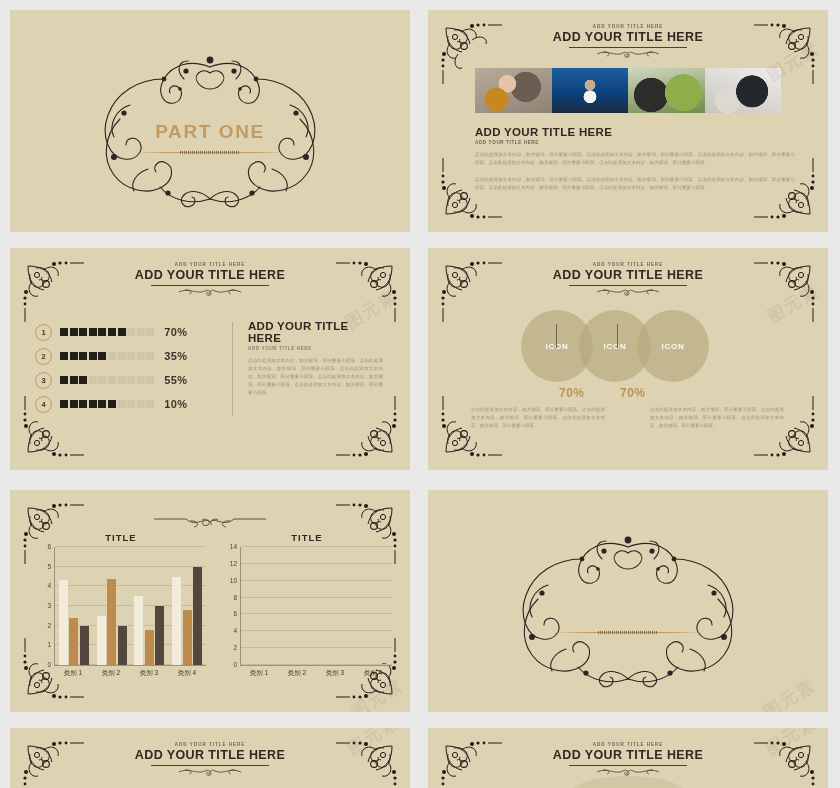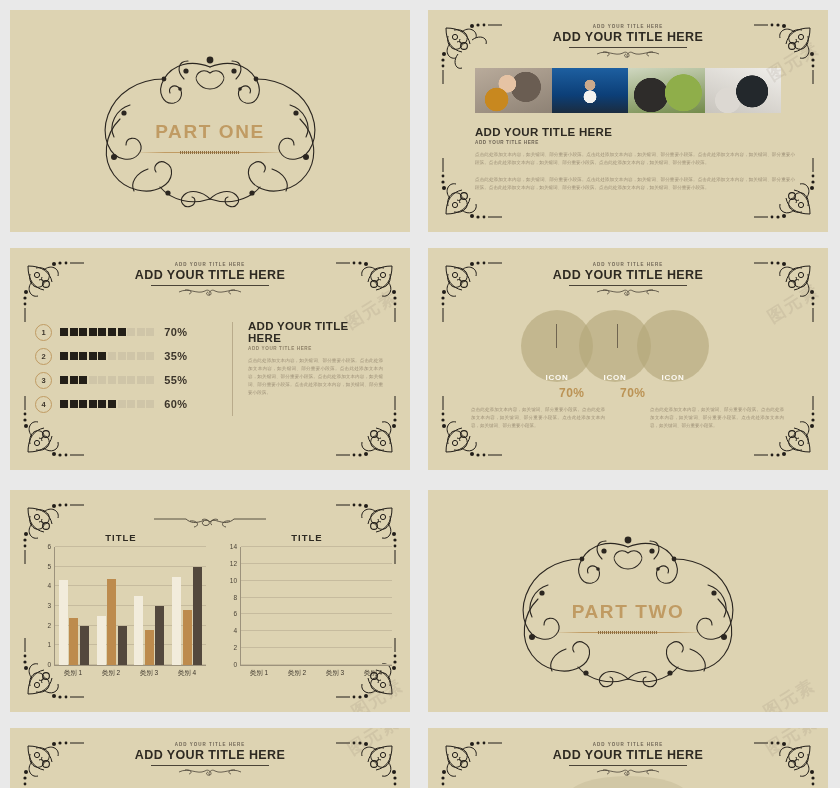--- a/index.html
+++ b/index.html
@@ -128,21 +128,21 @@
   .vdiv{position:absolute;left:222px;top:74px;width:1px;height:94px;background:#b9ab8b;}
   .s3right{position:absolute;left:238px;top:72px;width:135px;}
   .s3right .h2{font-size:11.5px;font-weight:bold;color:#2e2a22;letter-spacing:.3px;}
   .s3right .h3{font-size:4.6px;font-weight:bold;color:#8d8067;letter-spacing:.6px;margin-top:2px;}
 
   
   .circles{position:absolute;left:93px;top:62px;width:215px;height:72px;}
   .circ{
     position:absolute;top:0;width:72px;height:72px;border-radius:50%;
     background:rgba(179,167,121,.62);
-    display:flex;align-items:flex-end;justify-content:center;
+    display:flex;align-items:center;justify-content:center;
     color:#fdfbf4;font-size:8px;font-weight:bold;letter-spacing:.8px;
   }
   .circ.a{left:0;}
   .circ.b{left:58px;}
   .circ.c{left:116px;}
   .leader{position:absolute;width:1px;background:#6f6450;}
   .l1{left:128px;top:76px;height:24px;}
   .l2{left:189px;top:76px;height:24px;}
   .pctbig{
     position:absolute;font-size:12px;font-weight:bold;color:#bb9355;
@@ -556,21 +556,21 @@
             <span class="sq on"></span>
             <span class="sq on"></span>
             <span class="sq on"></span>
             <span class="sq on"></span>
             <span class="sq on"></span>
             <span class="sq"></span>
             <span class="sq"></span>
             <span class="sq"></span>
             <span class="sq"></span>
         </div>
-        <div class="pct">60%</div>
+        <div class="pct">10%</div>
       </div>
     </div>
 
     <div class="vdiv"></div>
     <div class="s3right">
       <div class="h2">ADD YOUR TITLE HERE</div>
       <div class="h3">ADD YOUR TITLE HERE</div>
       <div class="cn">点击此处添加文本内容，如关键词、部分重要小段落。点击此处添加文本内容，如关键词、部分重要小段落。点击此处添加文本内容，如关键词、部分重要小段落。点击此处添加文本内容，如关键词、部分重要小段落。点击此处添加文本内容，如关键词、部分重要小段落。</div>
     </div>
     <div class="wm" style="right:10px;top:50px;">图元素</div>
@@ -983,21 +983,20 @@
             <circle cx="64" cy="64" r="2.6"></circle>
               <circle cx="236" cy="64" r="2.6"></circle>
             <circle cx="54" cy="108" r="3"></circle>
               <circle cx="246" cy="108" r="3"></circle>
             <circle cx="108" cy="144" r="2.6"></circle>
               <circle cx="192" cy="144" r="2.6"></circle>
             <circle cx="120" cy="40" r="1.8"></circle>
               <circle cx="180" cy="40" r="1.8"></circle>
           </g>
         </svg>
-        <div class="part-text">PART TWO</div>
         <div class="part-rule">
           <div class="ln"></div>
             <div class="dots"></div>
         </div>
       </div>
     </div>
     <div class="wm" style="right:10px;bottom:2px;">图元素</div>
   </div>
 
   <div class="slide s7">

